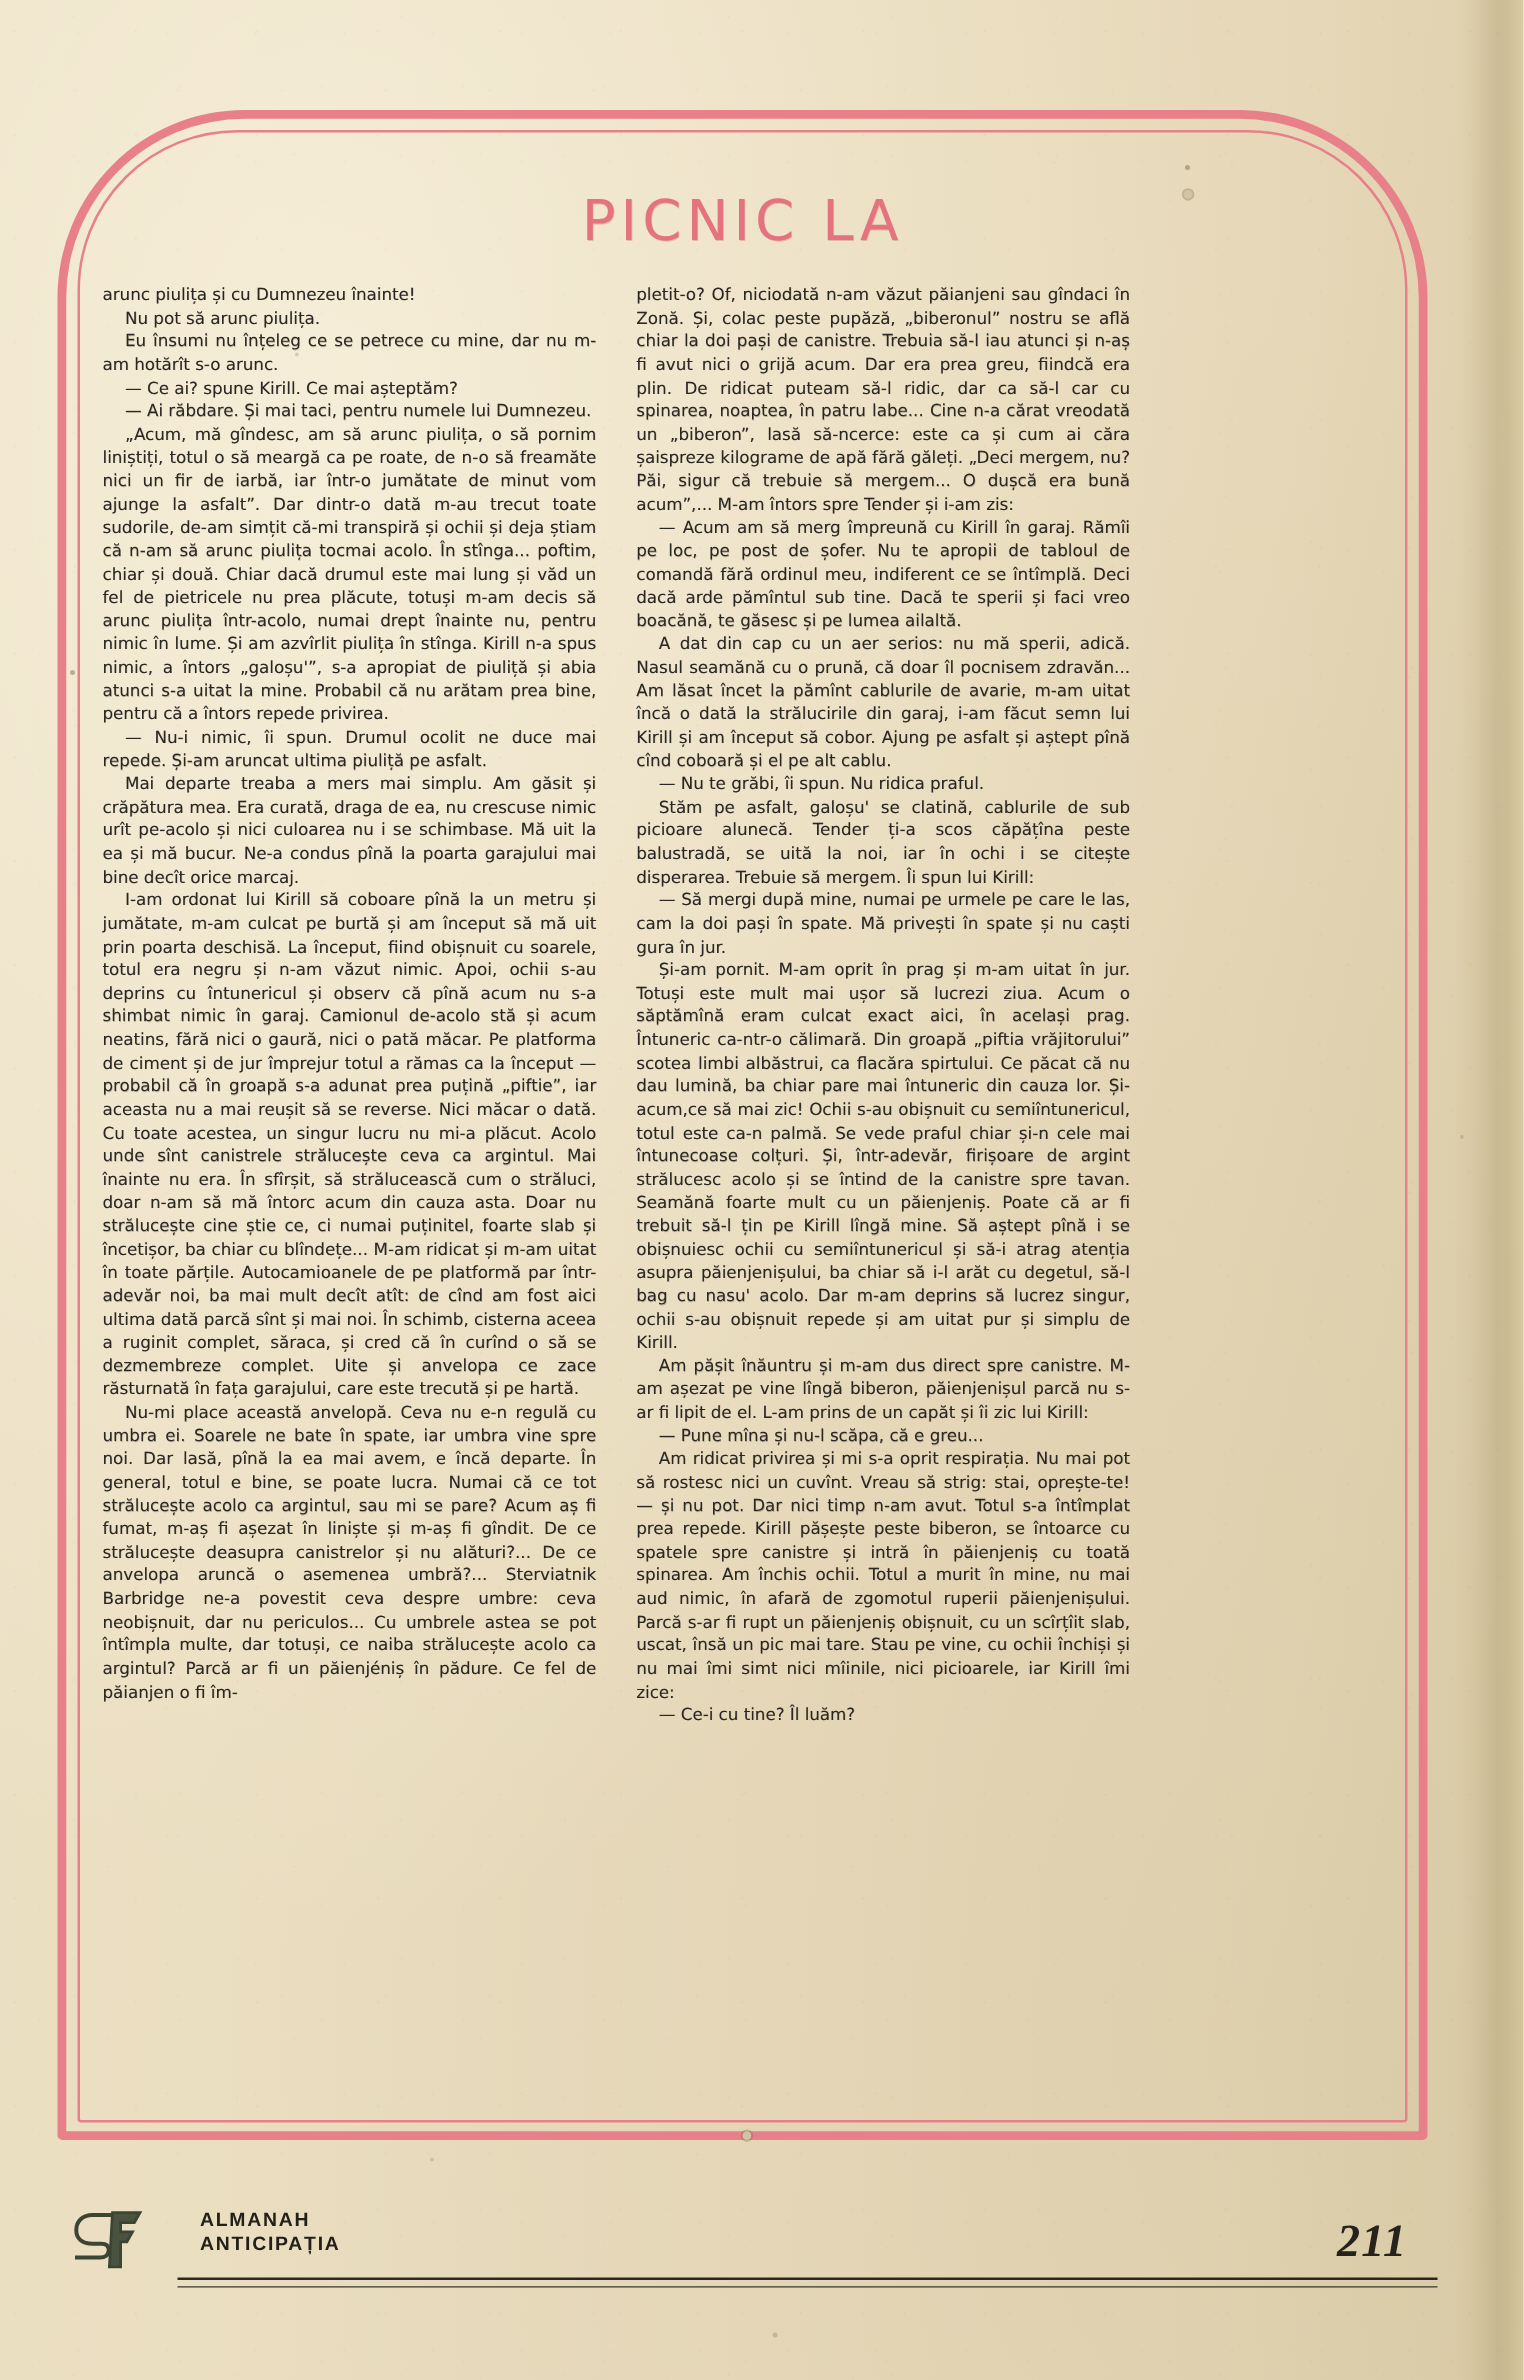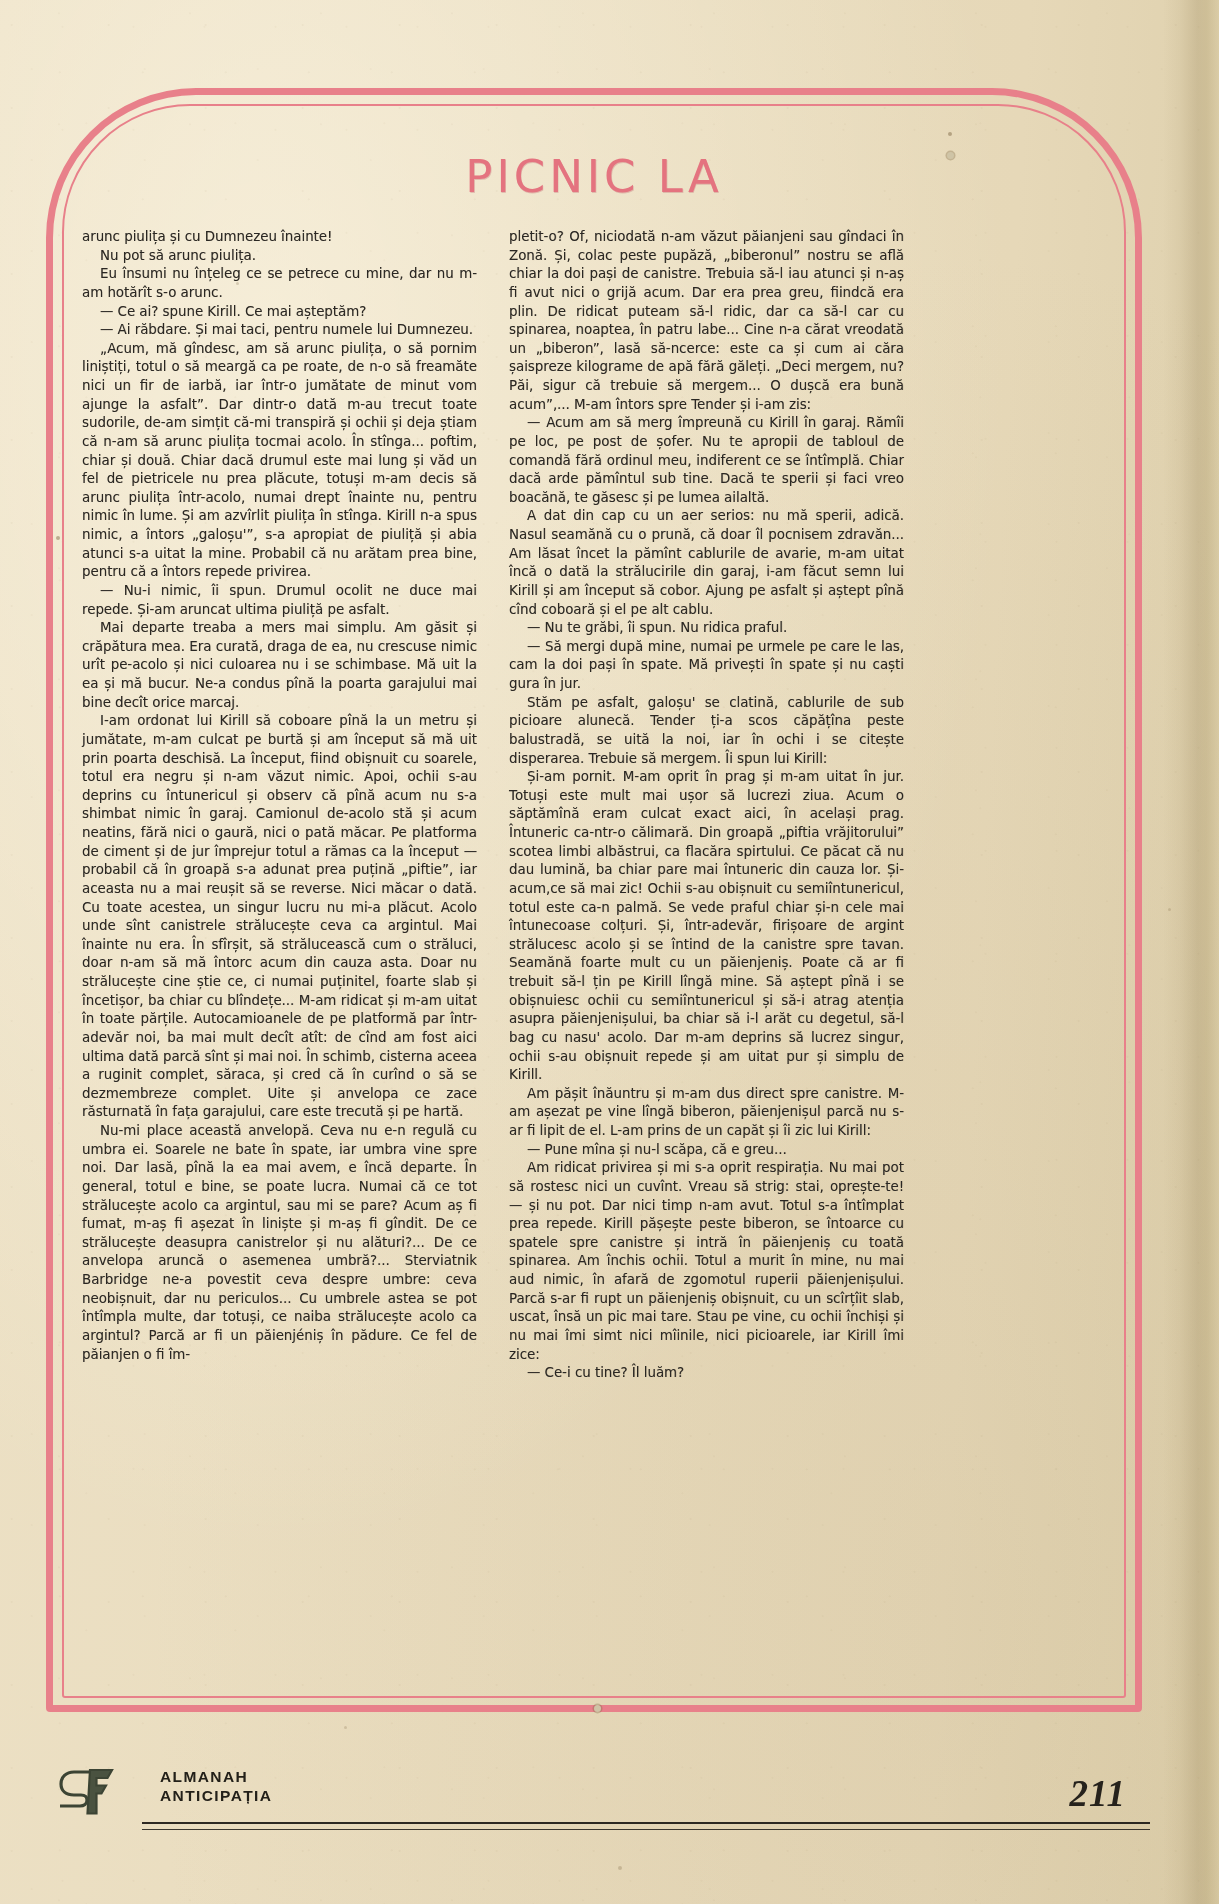--- a/index.html
+++ b/index.html
@@ -230,25 +230,25 @@
         <p>— Ce ai? spune Kirill. Ce mai așteptăm?</p>
         <p>— Ai răbdare. Și mai taci, pentru numele lui Dumnezeu.</p>
         <p>„Acum, mă gîndesc, am să arunc piulița, o să pornim liniștiți, totul o să meargă ca pe roate, de n-o să freamăte nici un fir de iarbă, iar într-o jumătate de minut vom ajunge la asfalt”. Dar dintr-o dată m-au trecut toate sudorile, de-am simțit că-mi transpiră și ochii și deja știam că n-am să arunc piulița tocmai acolo. În stînga... poftim, chiar și două. Chiar dacă drumul este mai lung și văd un fel de pietricele nu prea plăcute, totuși m-am decis să arunc piulița într-acolo, numai drept înainte nu, pentru nimic în lume. Și am azvîrlit piulița în stînga. Kirill n-a spus nimic, a întors „galoșu'”, s-a apropiat de piuliță și abia atunci s-a uitat la mine. Probabil că nu arătam prea bine, pentru că a întors repede privirea.</p>
         <p>— Nu-i nimic, îi spun. Drumul ocolit ne duce mai repede. Și-am aruncat ultima piuliță pe asfalt.</p>
         <p>Mai departe treaba a mers mai simplu. Am găsit și crăpătura mea. Era curată, draga de ea, nu crescuse nimic urît pe-acolo și nici culoarea nu i se schimbase. Mă uit la ea și mă bucur. Ne-a condus pînă la poarta garajului mai bine decît orice marcaj.</p>
         <p>I-am ordonat lui Kirill să coboare pînă la un metru și jumătate, m-am culcat pe burtă și am început să mă uit prin poarta deschisă. La început, fiind obișnuit cu soarele, totul era negru și n-am văzut nimic. Apoi, ochii s-au deprins cu întunericul și observ că pînă acum nu s-a shimbat nimic în garaj. Camionul de-acolo stă și acum neatins, fără nici o gaură, nici o pată măcar. Pe platforma de ciment și de jur împrejur totul a rămas ca la început — probabil că în groapă s-a adunat prea puțină „piftie”, iar aceasta nu a mai reușit să se reverse. Nici măcar o dată. Cu toate acestea, un singur lucru nu mi-a plăcut. Acolo unde sînt canistrele strălucește ceva ca argintul. Mai înainte nu era. În sfîrșit, să strălucească cum o străluci, doar n-am să mă întorc acum din cauza asta. Doar nu strălucește cine știe ce, ci numai puținitel, foarte slab și încetișor, ba chiar cu blîndețe... M-am ridicat și m-am uitat în toate părțile. Autocamioanele de pe platformă par într-adevăr noi, ba mai mult decît atît: de cînd am fost aici ultima dată parcă sînt și mai noi. În schimb, cisterna aceea a ruginit complet, săraca, și cred că în curînd o să se dezmembreze complet. Uite și anvelopa ce zace răsturnată în fața garajului, care este trecută și pe hartă.</p>
         <p>Nu-mi place această anvelopă. Ceva nu e-n regulă cu umbra ei. Soarele ne bate în spate, iar umbra vine spre noi. Dar lasă, pînă la ea mai avem, e încă departe. În general, totul e bine, se poate lucra. Numai că ce tot strălucește acolo ca argintul, sau mi se pare? Acum aș fi fumat, m-aș fi așezat în liniște și m-aș fi gîndit. De ce strălucește deasupra canistrelor și nu alături?... De ce anvelopa aruncă o asemenea umbră?... Sterviatnik Barbridge ne-a povestit ceva despre umbre: ceva neobișnuit, dar nu periculos... Cu umbrele astea se pot întîmpla multe, dar totuși, ce naiba strălucește acolo ca argintul? Parcă ar fi un păienjéniș în pădure. Ce fel de păianjen o fi îm-</p>
       </div>
     <div class="col" id="col-right">
         <p class="noindent">pletit-o? Of, niciodată n-am văzut păianjeni sau gîndaci în Zonă. Și, colac peste pupăză, „biberonul” nostru se află chiar la doi pași de canistre. Trebuia să-l iau atunci și n-aș fi avut nici o grijă acum. Dar era prea greu, fiindcă era plin. De ridicat puteam să-l ridic, dar ca să-l car cu spinarea, noaptea, în patru labe... Cine n-a cărat vreodată un „biberon”, lasă să-ncerce: este ca și cum ai căra șaispreze kilograme de apă fără găleți. „Deci mergem, nu? Păi, sigur că trebuie să mergem... O dușcă era bună acum”,... M-am întors spre Tender și i-am zis:</p>
-        <p>— Acum am să merg împreună cu Kirill în garaj. Rămîi pe loc, pe post de șofer. Nu te apropii de tabloul de comandă fără ordinul meu, indiferent ce se întîmplă. Chiar dacă arde pămîntul sub tine. Dacă te sperii și faci vreo boacănă, te găsesc și pe lumea ailaltă.</p>
+        <p>— Acum am să merg împreună cu Kirill în garaj. Rămîi pe loc, pe post de șofer. Nu te apropii de tabloul de comandă fără ordinul meu, indiferent ce se întîmplă. Deci dacă arde pămîntul sub tine. Dacă te sperii și faci vreo boacănă, te găsesc și pe lumea ailaltă.</p>
         <p>A dat din cap cu un aer serios: nu mă sperii, adică. Nasul seamănă cu o prună, că doar îl pocnisem zdravăn... Am lăsat încet la pămînt cablurile de avarie, m-am uitat încă o dată la strălucirile din garaj, i-am făcut semn lui Kirill și am început să cobor. Ajung pe asfalt și aștept pînă cînd coboară și el pe alt cablu.</p>
         <p>— Nu te grăbi, îi spun. Nu ridica praful.</p>
+        <p>Stăm pe asfalt, galoșu' se clatină, cablurile de sub picioare alunecă. Tender ți-a scos căpățîna peste balustradă, se uită la noi, iar în ochi i se citește disperarea. Trebuie să mergem. Îi spun lui Kirill:</p>
         <p>— Să mergi după mine, numai pe urmele pe care le las, cam la doi pași în spate. Mă privești în spate și nu caști gura în jur.</p>
-        <p>Stăm pe asfalt, galoșu' se clatină, cablurile de sub picioare alunecă. Tender ți-a scos căpățîna peste balustradă, se uită la noi, iar în ochi i se citește disperarea. Trebuie să mergem. Îi spun lui Kirill:</p>
         <p>Și-am pornit. M-am oprit în prag și m-am uitat în jur. Totuși este mult mai ușor să lucrezi ziua. Acum o săptămînă eram culcat exact aici, în același prag. Întuneric ca-ntr-o călimară. Din groapă „piftia vrăjitorului” scotea limbi albăstrui, ca flacăra spirtului. Ce păcat că nu dau lumină, ba chiar pare mai întuneric din cauza lor. Și-acum,ce să mai zic! Ochii s-au obișnuit cu semiîntunericul, totul este ca-n palmă. Se vede praful chiar și-n cele mai întunecoase colțuri. Și, într-adevăr, firișoare de argint strălucesc acolo și se întind de la canistre spre tavan. Seamănă foarte mult cu un păienjeniș. Poate că ar fi trebuit să-l țin pe Kirill lîngă mine. Să aștept pînă i se obișnuiesc ochii cu semiîntunericul și să-i atrag atenția asupra păienjenișului, ba chiar să i-l arăt cu degetul, să-l bag cu nasu' acolo. Dar m-am deprins să lucrez singur, ochii s-au obișnuit repede și am uitat pur și simplu de Kirill.</p>
         <p>Am pășit înăuntru și m-am dus direct spre canistre. M-am așezat pe vine lîngă biberon, păienjenișul parcă nu s-ar fi lipit de el. L-am prins de un capăt și îi zic lui Kirill:</p>
         <p>— Pune mîna și nu-l scăpa, că e greu...</p>
         <p>Am ridicat privirea și mi s-a oprit respirația. Nu mai pot să rostesc nici un cuvînt. Vreau să strig: stai, oprește-te! — și nu pot. Dar nici timp n-am avut. Totul s-a întîmplat prea repede. Kirill pășește peste biberon, se întoarce cu spatele spre canistre și intră în păienjeniș cu toată spinarea. Am închis ochii. Totul a murit în mine, nu mai aud nimic, în afară de zgomotul ruperii păienjenișului. Parcă s-ar fi rupt un păienjeniș obișnuit, cu un scîrțîit slab, uscat, însă un pic mai tare. Stau pe vine, cu ochii închiși și nu mai îmi simt nici mîinile, nici picioarele, iar Kirill îmi zice:</p>
         <p class="last">— Ce-i cu tine? Îl luăm?</p>
       </div>
   </div>
 
   <div class="footer">
 

